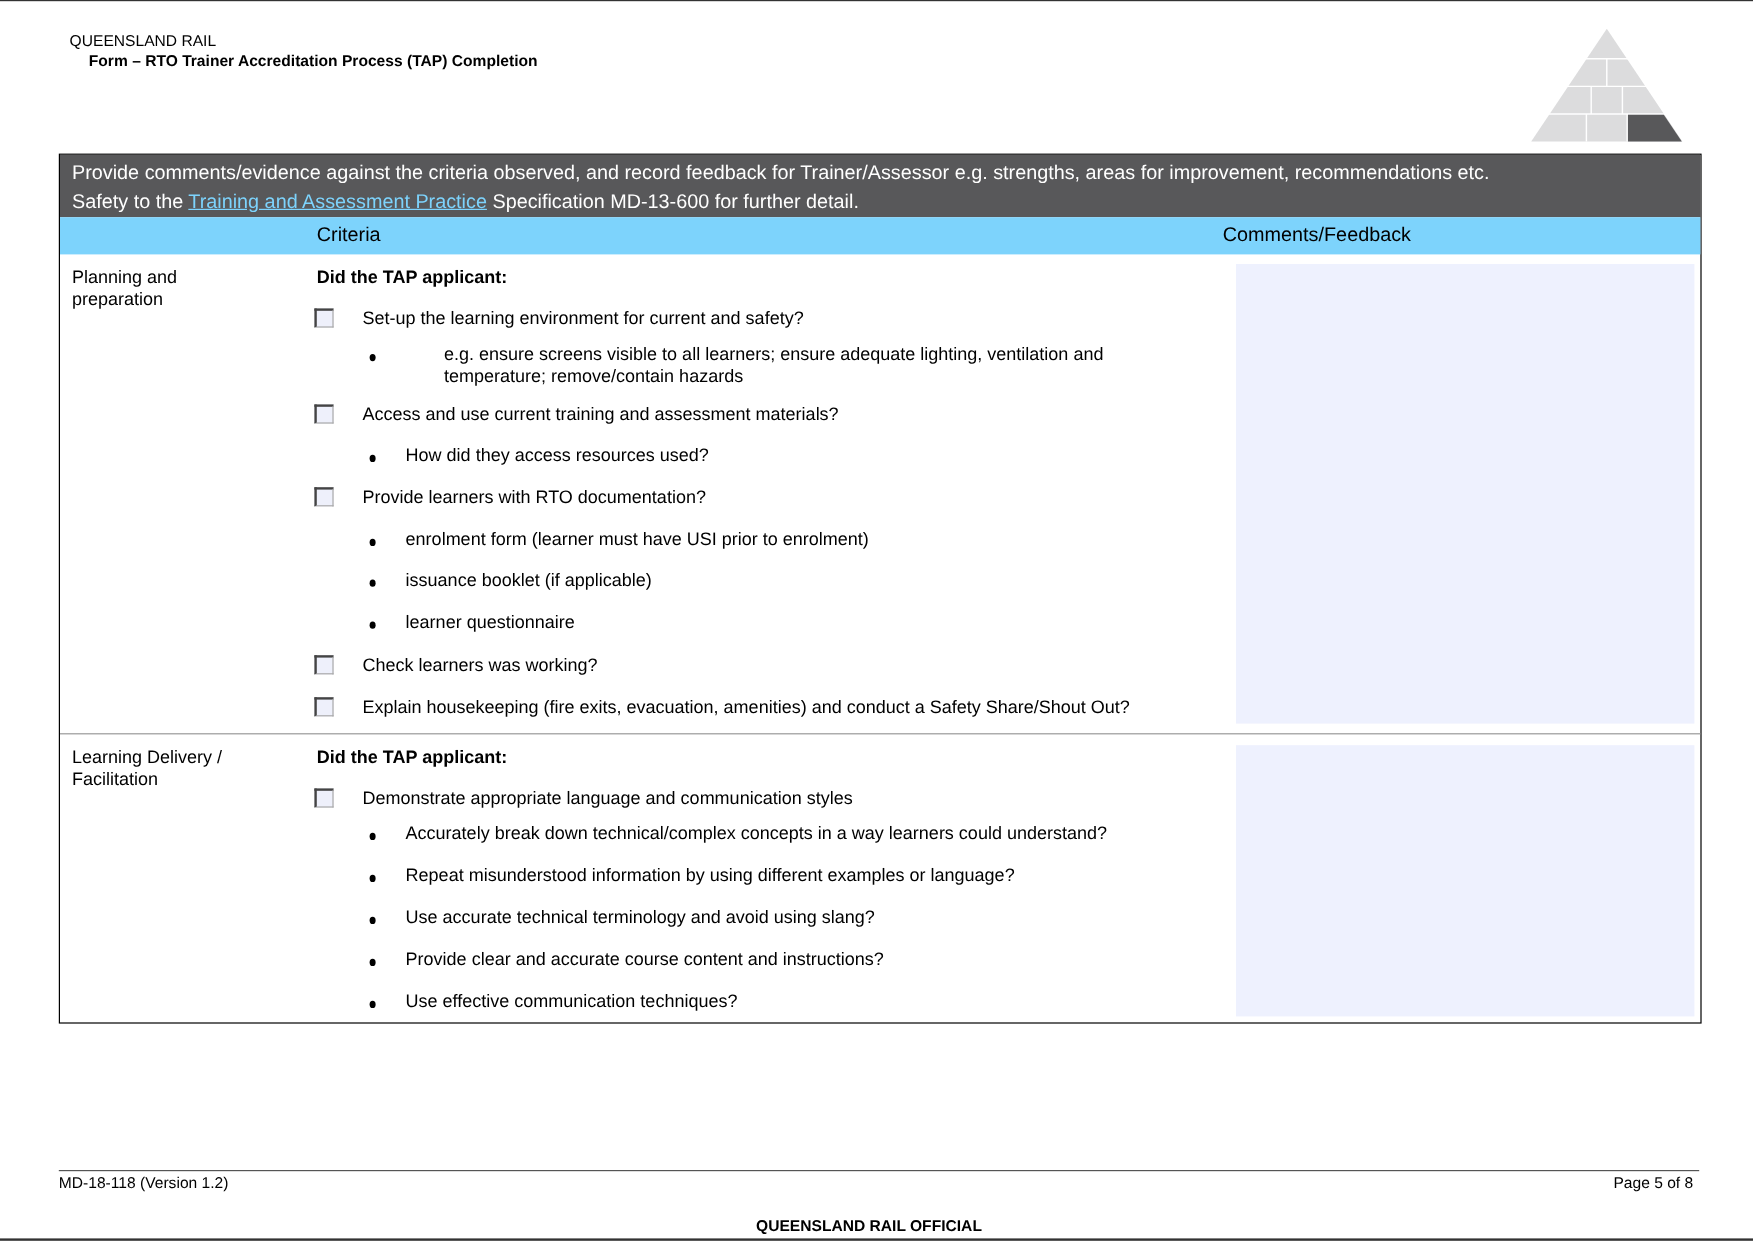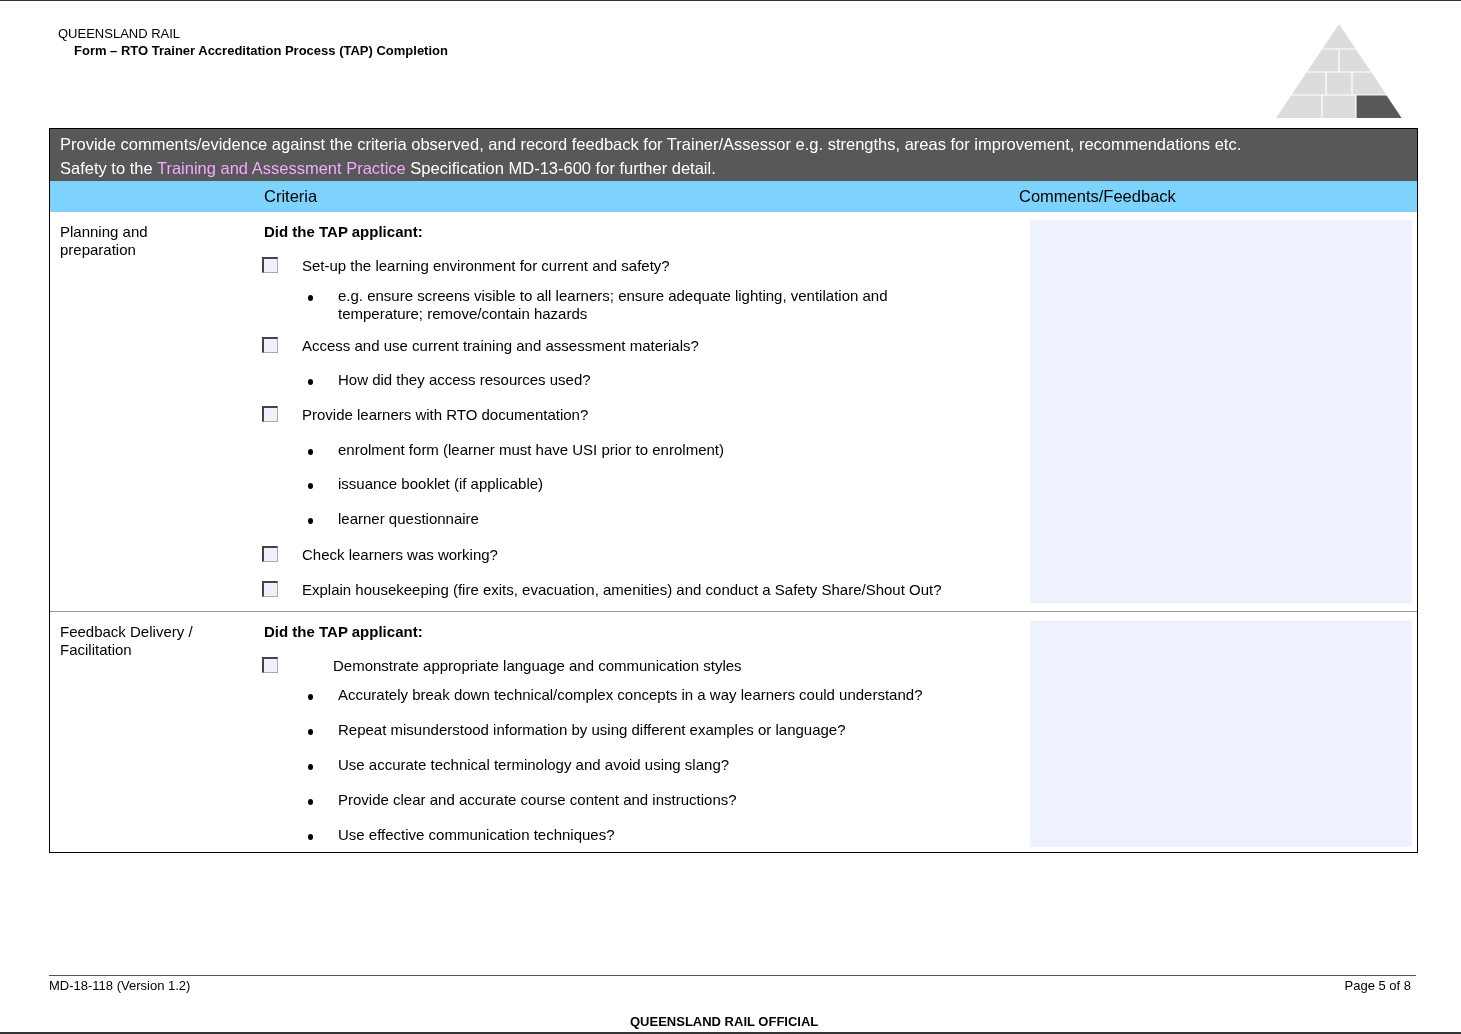--- a/index.html
+++ b/index.html
@@ -14,21 +14,21 @@
   .logo { position: absolute; left: 1274px; top: 24px; width: 130px; height: 96px; }
 
   .form-table {
     position: absolute; left: 49px; top: 128px; width: 1367px; height: 723px;
     border: 1px solid #000; box-sizing: content-box;
   }
   .instructions {
     background: #58585a; color: #fff; font-size: 16.5px; line-height: 24px;
     padding: 3px 10px 2px 10px; height: 47px;
   }
-  .instructions .link { color: #f0abfc; cursor: pointer; }
+  .instructions .link { text-decoration: underline; color: #7dd3fc; cursor: pointer; }
   .colhead {
     background: #7dd3fc; height: 31px; position: relative; font-size: 16.5px;
   }
   .colhead .c1 { position: absolute; left: 214px; top: 6px; }
   .colhead .c2 { position: absolute; left: 969px; top: 6px; }
 
   .section { position: relative; }
   .sec1 { height: 399px; border-bottom: 1px solid #9a9a9a; }
   .sec2 { height: 243px; }
   .sec-label { position: absolute; left: 10px; font-size: 15px; font-weight: normal; line-height: 18px; }
@@ -85,21 +85,21 @@
   </div>
 
   <div class="section sec1">
     <div class="sec-label" style="top:11px; width:150px;">Planning and preparation</div>
     <div class="sec-prompt" style="top:11px;">Did the TAP applicant:</div>
 
     <div class="item" style="top:45px;">
       <span class="checkbox"></span>
       <span class="item-text">Set-up the learning environment for current and safety?</span>
     </div>
-    <div class="bullet" style="top:75px;">
+    <div class="bullet" style="top:75px;gap:32px;">
       <span class="bullet-dot"></span>
       <span>e.g. ensure screens visible to all learners; ensure adequate lighting, ventilation and temperature; remove/contain hazards</span>
     </div>
 
     <div class="item" style="top:125px;">
       <span class="checkbox"></span>
       <span class="item-text">Access and use current training and assessment materials?</span>
     </div>
     <div class="bullet" style="top:159px;">
       <span class="bullet-dot"></span>
@@ -129,24 +129,24 @@
     </div>
     <div class="item" style="top:369px;">
       <span class="checkbox"></span>
       <span class="item-text">Explain housekeeping (fire exits, evacuation, amenities) and conduct a Safety Share/Shout Out?</span>
     </div>
 
     <div class="comment-box" style="top:8px; height:383px;"></div>
   </div>
 
   <div class="section sec2">
-    <div class="sec-label" style="top:11px; width:160px;">Feedback Delivery / Facilitation</div>
+    <div class="sec-label" style="top:11px; width:160px;">Learning Delivery / Facilitation</div>
     <div class="sec-prompt" style="top:11px;">Did the TAP applicant:</div>
 
-    <div class="item" style="top:45px;gap:31px;">
+    <div class="item" style="top:45px;">
       <span class="checkbox"></span>
       <span class="item-text">Demonstrate appropriate language and communication styles</span>
     </div>
     <div class="bullet" style="top:74px;">
       <span class="bullet-dot"></span>
       <span>Accurately break down technical/complex concepts in a way learners could understand?</span>
     </div>
     <div class="bullet" style="top:109px;">
       <span class="bullet-dot"></span>
       <span>Repeat misunderstood information by using different examples or language?</span>

